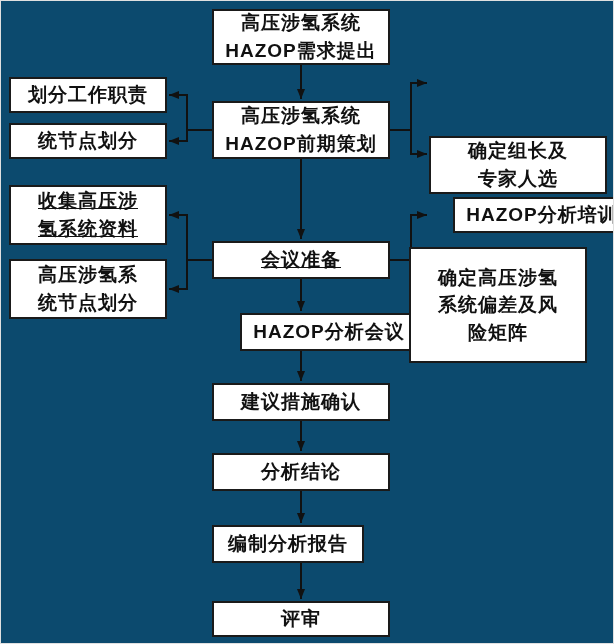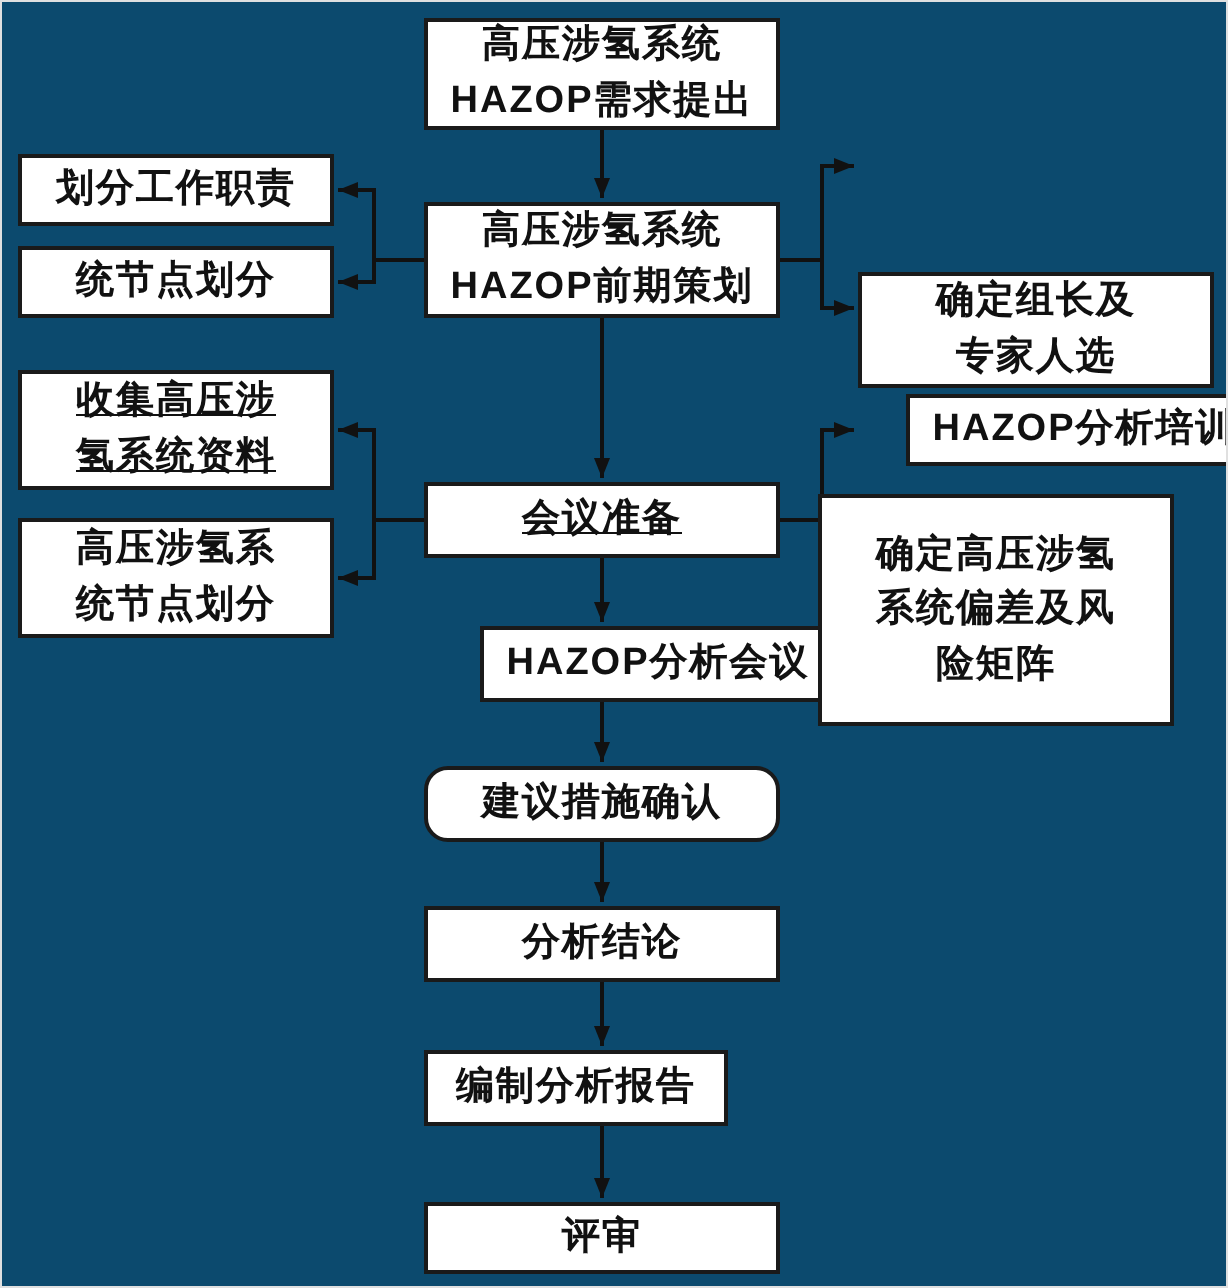--- a/index.html
+++ b/index.html
@@ -78,21 +78,21 @@
     <path d="M410 259 L410 214 L426 214" stroke="#111" stroke-width="2" fill="none" marker-end="url(#ah)"></path>
     <path d="M410 259 L410 292 L426 292" stroke="#111" stroke-width="2" fill="none" marker-end="url(#ah)"></path>
   </svg>
 
   <div class="node" style="left:211px; top:8px;   width:178px; height:56px;">高压涉氢系统
 HAZOP需求提出</div>
   <div class="node" style="left:211px; top:100px; width:178px; height:58px;">高压涉氢系统
 HAZOP前期策划</div>
   <div class="node" style="left:211px; top:240px; width:178px; height:38px;text-decoration:underline;">会议准备</div>
   <div class="node" style="left:211px; top:312px; width:178px; height:38px;margin-left:28px;">HAZOP分析会议</div>
-  <div class="node" style="left:211px; top:382px; width:178px; height:38px;border-radius:12px;">建议措施确认</div>
+  <div class="node" style="left:211px; top:382px; width:178px; height:38px;">建议措施确认</div>
   <div class="node" style="left:211px; top:452px; width:178px; height:38px;">分析结论</div>
   <div class="node" style="left:211px; top:524px; width:152px; height:38px;text-align:center;">编制分析报告</div>
   <div class="node" style="left:211px; top:600px; width:178px; height:36px;">评审</div>
 
   <div class="node" style="left:8px; top:76px;  width:158px; height:36px;">划分工作职责</div>
   <div class="node" style="left:8px; top:122px; width:158px; height:36px;">统节点划分</div>
   <div class="node" style="left:8px; top:184px; width:158px; height:60px;text-decoration:underline;">收集高压涉
 氢系统资料</div>
   <div class="node" style="left:8px; top:258px; width:158px; height:60px;">高压涉氢系
 统节点划分</div>

